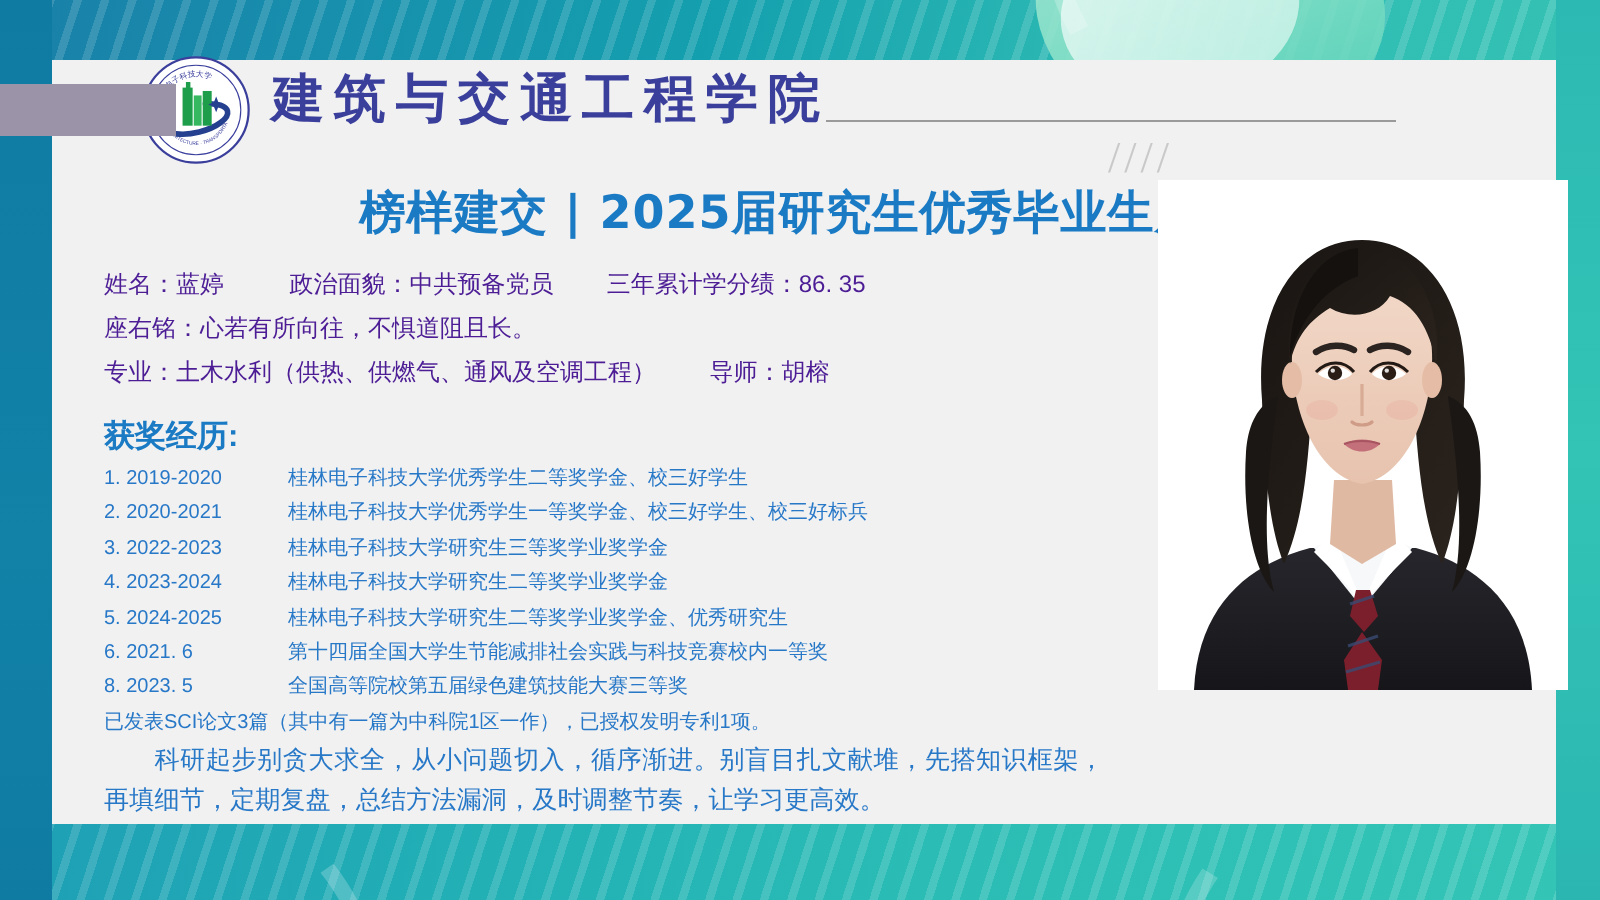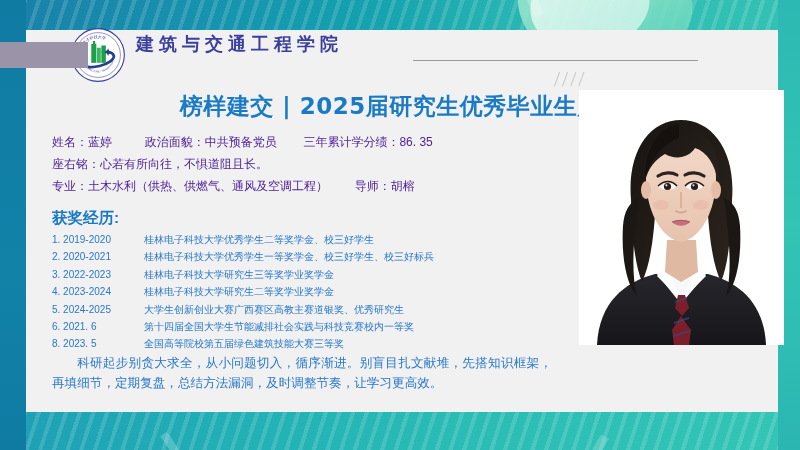--- a/index.html
+++ b/index.html
@@ -79,21 +79,21 @@
   }
 
   
   .header { position:relative; height:60px; }
   .emblem {
     position:absolute; left:44px; top:-3px; width:56px; height:56px;
   }
   .logo-cn {
     position:absolute; left:110px; top:2px;
     font-family:"DejaVu Serif","Liberation Serif",serif;
-    font-size:18px; font-weight:bold; color:#3b3f9c;
+    font-size:26px; font-weight:bold; color:#3b3f9c;
     letter-spacing:5px; white-space:nowrap;
   }
   .logo-en {
     position:absolute; left:112px; top:31px;
     font-size:9.5px; font-weight:bold; color:#4b4fa5;
     letter-spacing:.1px; white-space:nowrap;
   }
   .rule-right {
     position:absolute; left:387px; top:30px; width:285px; height:1px;
     background:#9a9a9a;
@@ -242,31 +242,32 @@
         <div class="award-row">
           <div class="award-date">3. 2022-2023</div>
           <div class="award-text">桂林电子科技大学研究生三等奖学业奖学金</div>
         </div>
         <div class="award-row">
           <div class="award-date">4. 2023-2024</div>
           <div class="award-text">桂林电子科技大学研究生二等奖学业奖学金</div>
         </div>
         <div class="award-row">
           <div class="award-date">5. 2024-2025</div>
-          <div class="award-text">大学生创新创业大赛广西赛区高教主赛道银奖、优秀研究生</div>
+          <div class="award-text">桂林电子科技大学研究生二等奖学业奖学金、优秀研究生</div>
         </div>
         <div class="award-row">
           <div class="award-date">6. 2021. 6</div>
           <div class="award-text">第十四届全国大学生节能减排社会实践与科技竞赛校内一等奖</div>
         </div>
         <div class="award-row">
           <div class="award-date">8. 2023. 5</div>
           <div class="award-text">全国高等院校第五届绿色建筑技能大赛三等奖</div>
         </div>
         <div class="award-row">
+          <div class="award-text">已发表SCI论文3篇（其中有一篇为中科院1区一作），已授权发明专利1项。</div>
         </div>
       </div>
 
     <div class="reflect-body">科研起步别贪大求全，从小问题切入，循序渐进。别盲目扎文献堆，先搭知识框架，再填细节，定期复盘，总结方法漏洞，及时调整节奏，让学习更高效。</div>
   </div>
 </div>
 
 <div class="block-mauve"></div>
 
 <div class="portrait">

